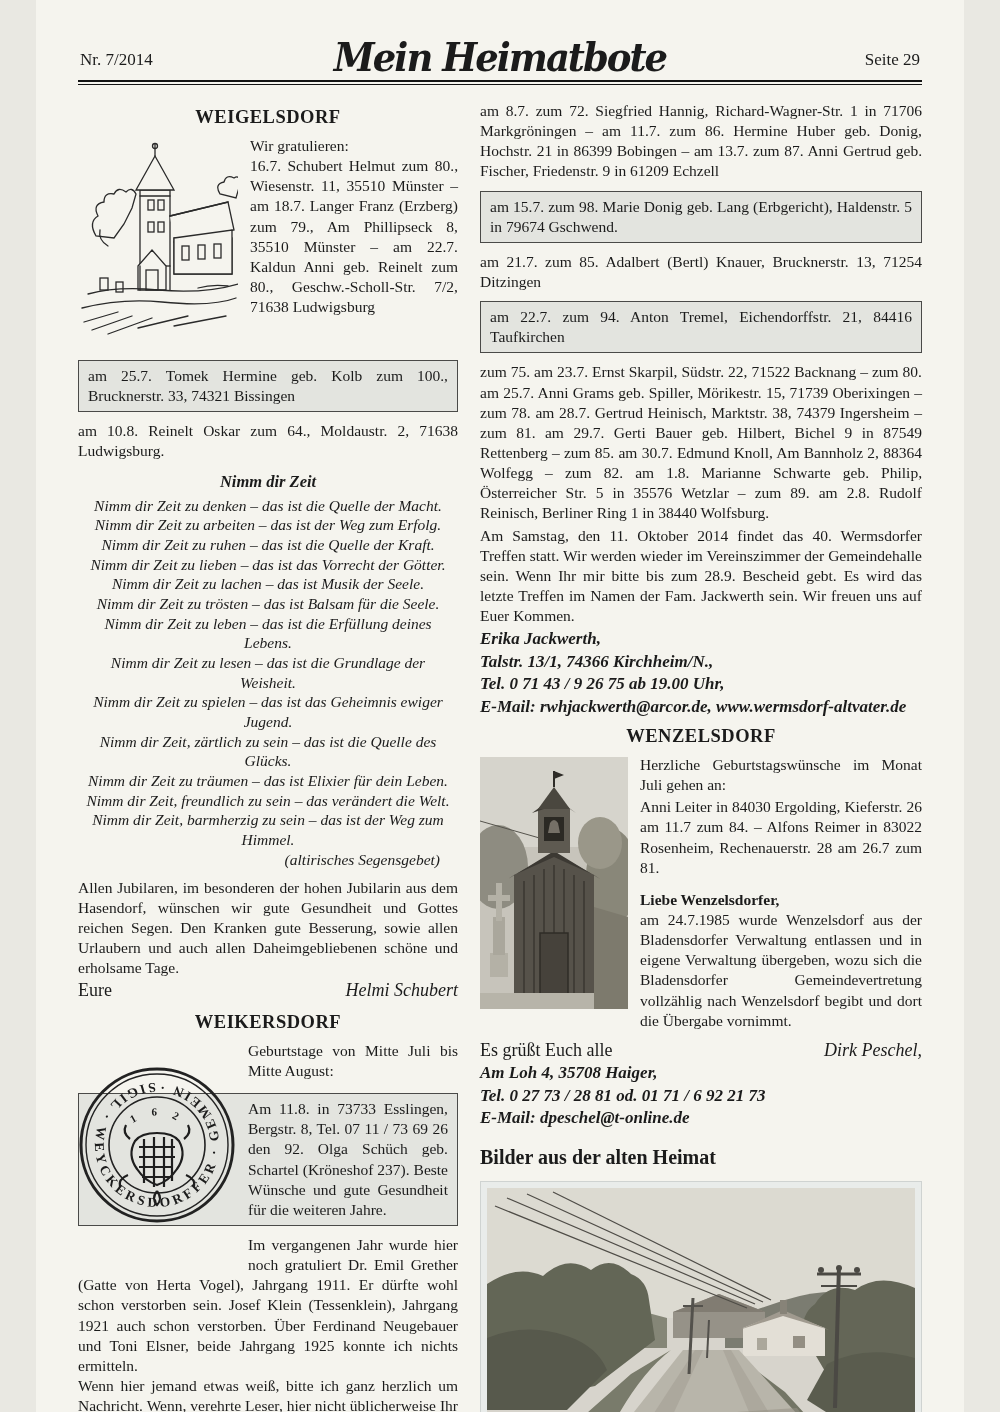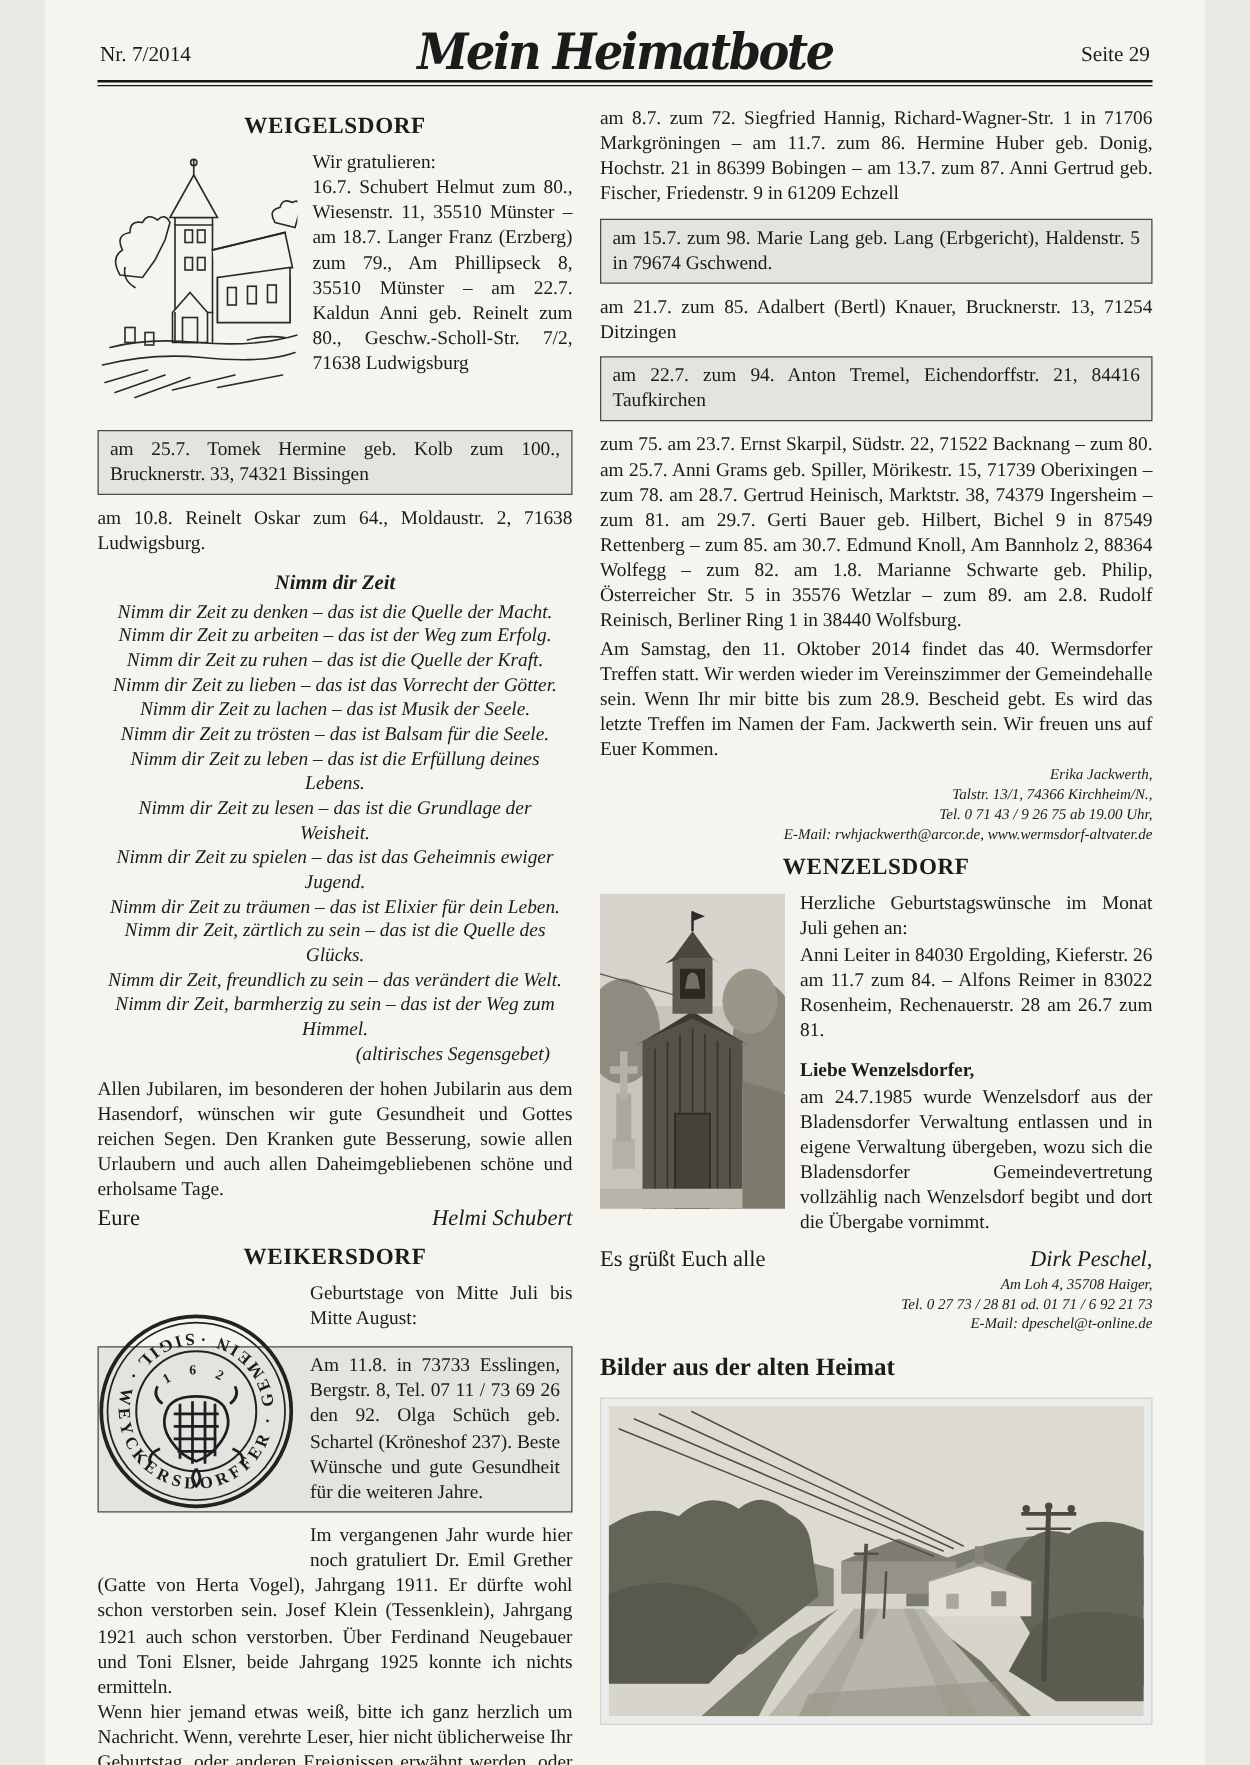--- a/index.html
+++ b/index.html
@@ -1,21 +1,21 @@
 <!DOCTYPE html>
 <html><head>
 <meta charset="utf-8">
 <style>
   * { margin:0; padding:0; box-sizing:border-box; }
   html,body { background:#e9e8e2; }
   .page {
     position:relative; width:928px; height:1412px; margin:0 auto;
     background:#f5f4ee; overflow:hidden;
     font-family:"Liberation Serif", serif; color:#1b1b1b;
-    padding:8px 42px 0 42px;
+    padding:24px 42px 0 42px;
   }
   
   .header { position:relative; height:52px; }
   .header .issue { position:absolute; left:2px; bottom:6px; font-size:17px; }
   .header .pageno { position:absolute; right:2px; bottom:6px; font-size:17px; }
   .header .masthead {
     position:absolute; left:0; right:0; bottom:0; text-align:center;
     font-family:"DejaVu Serif", serif; font-weight:900; font-style:italic;
     font-size:37px; letter-spacing:-2px; line-height:1;
     transform:scaleY(1.08);
@@ -43,21 +43,21 @@
 
   
   .poem { margin:10px 4px 8px 4px; font-style:italic; text-align:center; }
   .poem-title { font-weight:bold; font-size:16.5px; margin-bottom:4px; }
   .poem-lines div { font-size:15.5px; line-height:1.27; }
   .poem-attr { text-align:right; padding-right:14px; font-size:15.5px; line-height:1.3; }
 
   .signoff-row { display:flex; justify-content:space-between; font-size:18px; line-height:1.3; }
   .signoff-row .sig { font-style:italic; }
 
-  .contact-block { text-align:right; font-style:italic; font-size:12px; line-height:1.32; margin:2px 0 8px 0; }
+  .contact-block { text-align:left; font-style:italic; font-size:17px; line-height:1.32; margin:2px 0 8px 0;font-weight:bold; }
   .contact-block div { white-space:nowrap; }
 
   .salutation { font-weight:bold; }
 
   .bilder-title { font-weight:bold; font-size:20px; margin:16px 0 12px 0; }
 
   .photo-frame {
     background:#e9ecea; padding:6px; border:1px solid #cfd3d1; margin:0 auto;
     width:442px;
   }
@@ -137,22 +137,22 @@
         <div class="poem-lines">
             <div>Nimm dir Zeit zu denken – das ist die Quelle der Macht.</div>
             <div>Nimm dir Zeit zu arbeiten – das ist der Weg zum Erfolg.</div>
             <div>Nimm dir Zeit zu ruhen – das ist die Quelle der Kraft.</div>
             <div>Nimm dir Zeit zu lieben – das ist das Vorrecht der Götter.</div>
             <div>Nimm dir Zeit zu lachen – das ist Musik der Seele.</div>
             <div>Nimm dir Zeit zu trösten – das ist Balsam für die Seele.</div>
             <div>Nimm dir Zeit zu leben – das ist die Erfüllung deines Lebens.</div>
             <div>Nimm dir Zeit zu lesen – das ist die Grundlage der Weisheit.</div>
             <div>Nimm dir Zeit zu spielen – das ist das Geheimnis ewiger Jugend.</div>
+            <div>Nimm dir Zeit, zärtlich zu sein – das ist die Quelle des Glücks.</div>
             <div>Nimm dir Zeit zu träumen – das ist Elixier für dein Leben.</div>
-            <div>Nimm dir Zeit, zärtlich zu sein – das ist die Quelle des Glücks.</div>
             <div>Nimm dir Zeit, freundlich zu sein – das verändert die Welt.</div>
             <div>Nimm dir Zeit, barmherzig zu sein – das ist der Weg zum Himmel.</div>
           </div>
         <div class="poem-attr">(altirisches Segensgebet)</div>
       </div>
 
       <div class="body-text">Allen Jubilaren, im besonderen der hohen Jubilarin aus dem Hasendorf, wünschen wir gute Gesundheit und Gottes reichen Segen. Den Kranken gute Besserung, sowie allen Urlaubern und auch allen Daheimgebliebenen schöne und erholsame Tage.</div>
       <div class="signoff-row">
         <span>Eure</span>
         <span class="sig">Helmi Schubert</span>
@@ -193,21 +193,21 @@
             <div>Tel. 0 62 83 / 66 46, E-Mail: ge-wa@t-online.de</div>
           </div>
       </section>
 
     </div>
 
     <div class="col-right">
 
       <div class="body-text"><span>am 8.7. zum 72. </span><span class="seg-b">Siegfried Hannig</span><span>, Richard-Wagner-Str. 1 in 71706 Markgröningen – am 11.7. zum 86. </span><span class="seg-b">Hermine Huber</span><span> geb. Donig, Hochstr. 21 in 86399 Bobingen – am 13.7. zum 87. </span><span class="seg-b">Anni Gertrud</span><span> geb. Fischer, Friedenstr. 9 in 61209 Echzell</span></div>
 
-      <div class="gray-box body-text"><span>am 15.7. zum 98. </span><span class="seg-b">Marie Lang</span><span> geb. Lang (Erbgericht), Haldenstr. 5 in 79674 Gschwend.</span></div>
+      <div class="gray-box body-text"><span>am 15.7. zum 98. </span><span class="seg-b">Marie Donig</span><span> geb. Lang (Erbgericht), Haldenstr. 5 in 79674 Gschwend.</span></div>
 
       <div class="body-text"><span>am 21.7. zum 85. </span><span class="seg-b">Adalbert (Bertl) Knauer</span><span>, Brucknerstr. 13, 71254 Ditzingen</span></div>
 
       <div class="gray-box body-text"><span>am 22.7. zum 94. </span><span class="seg-b">Anton Tremel</span><span>, Eichendorffstr. 21, 84416 Taufkirchen</span></div>
 
       <div class="body-text"><span>zum 75. am 23.7. </span><span class="seg-b">Ernst Skarpil</span><span>, Südstr. 22, 71522 Backnang – zum 80. am 25.7. </span><span class="seg-b">Anni Grams</span><span> geb. Spiller, Mörikestr. 15, 71739 Oberixingen – zum 78. am 28.7. </span><span class="seg-b">Gertrud Heinisch</span><span>, Marktstr. 38, 74379 Ingersheim – zum 81. am 29.7. </span><span class="seg-b">Gerti Bauer</span><span> geb. Hilbert, Bichel 9 in 87549 Rettenberg – zum 85. am 30.7. </span><span class="seg-b">Edmund Knoll</span><span>, Am Bannholz 2, 88364 Wolfegg – zum 82. am 1.8. </span><span class="seg-b">Marianne Schwarte</span><span> geb. Philip, Österreicher Str. 5 in 35576 Wetzlar – zum 89. am 2.8. </span><span class="seg-b">Rudolf Reinisch</span><span>, Berliner Ring 1 in 38440 Wolfsburg.</span></div>
 
       <div class="body-text" style="margin-top:2px;">Am Samstag, den 11. Oktober 2014 findet das 40. Wermsdorfer Treffen statt. Wir werden wieder im Vereinszimmer der Gemeindehalle sein. Wenn Ihr mir bitte bis zum 28.9. Bescheid gebt. Es wird das letzte Treffen im Namen der Fam. Jackwerth sein. Wir freuen uns auf Euer Kommen.</div>
       <div class="contact-block">
           <div>Erika Jackwerth,</div>

